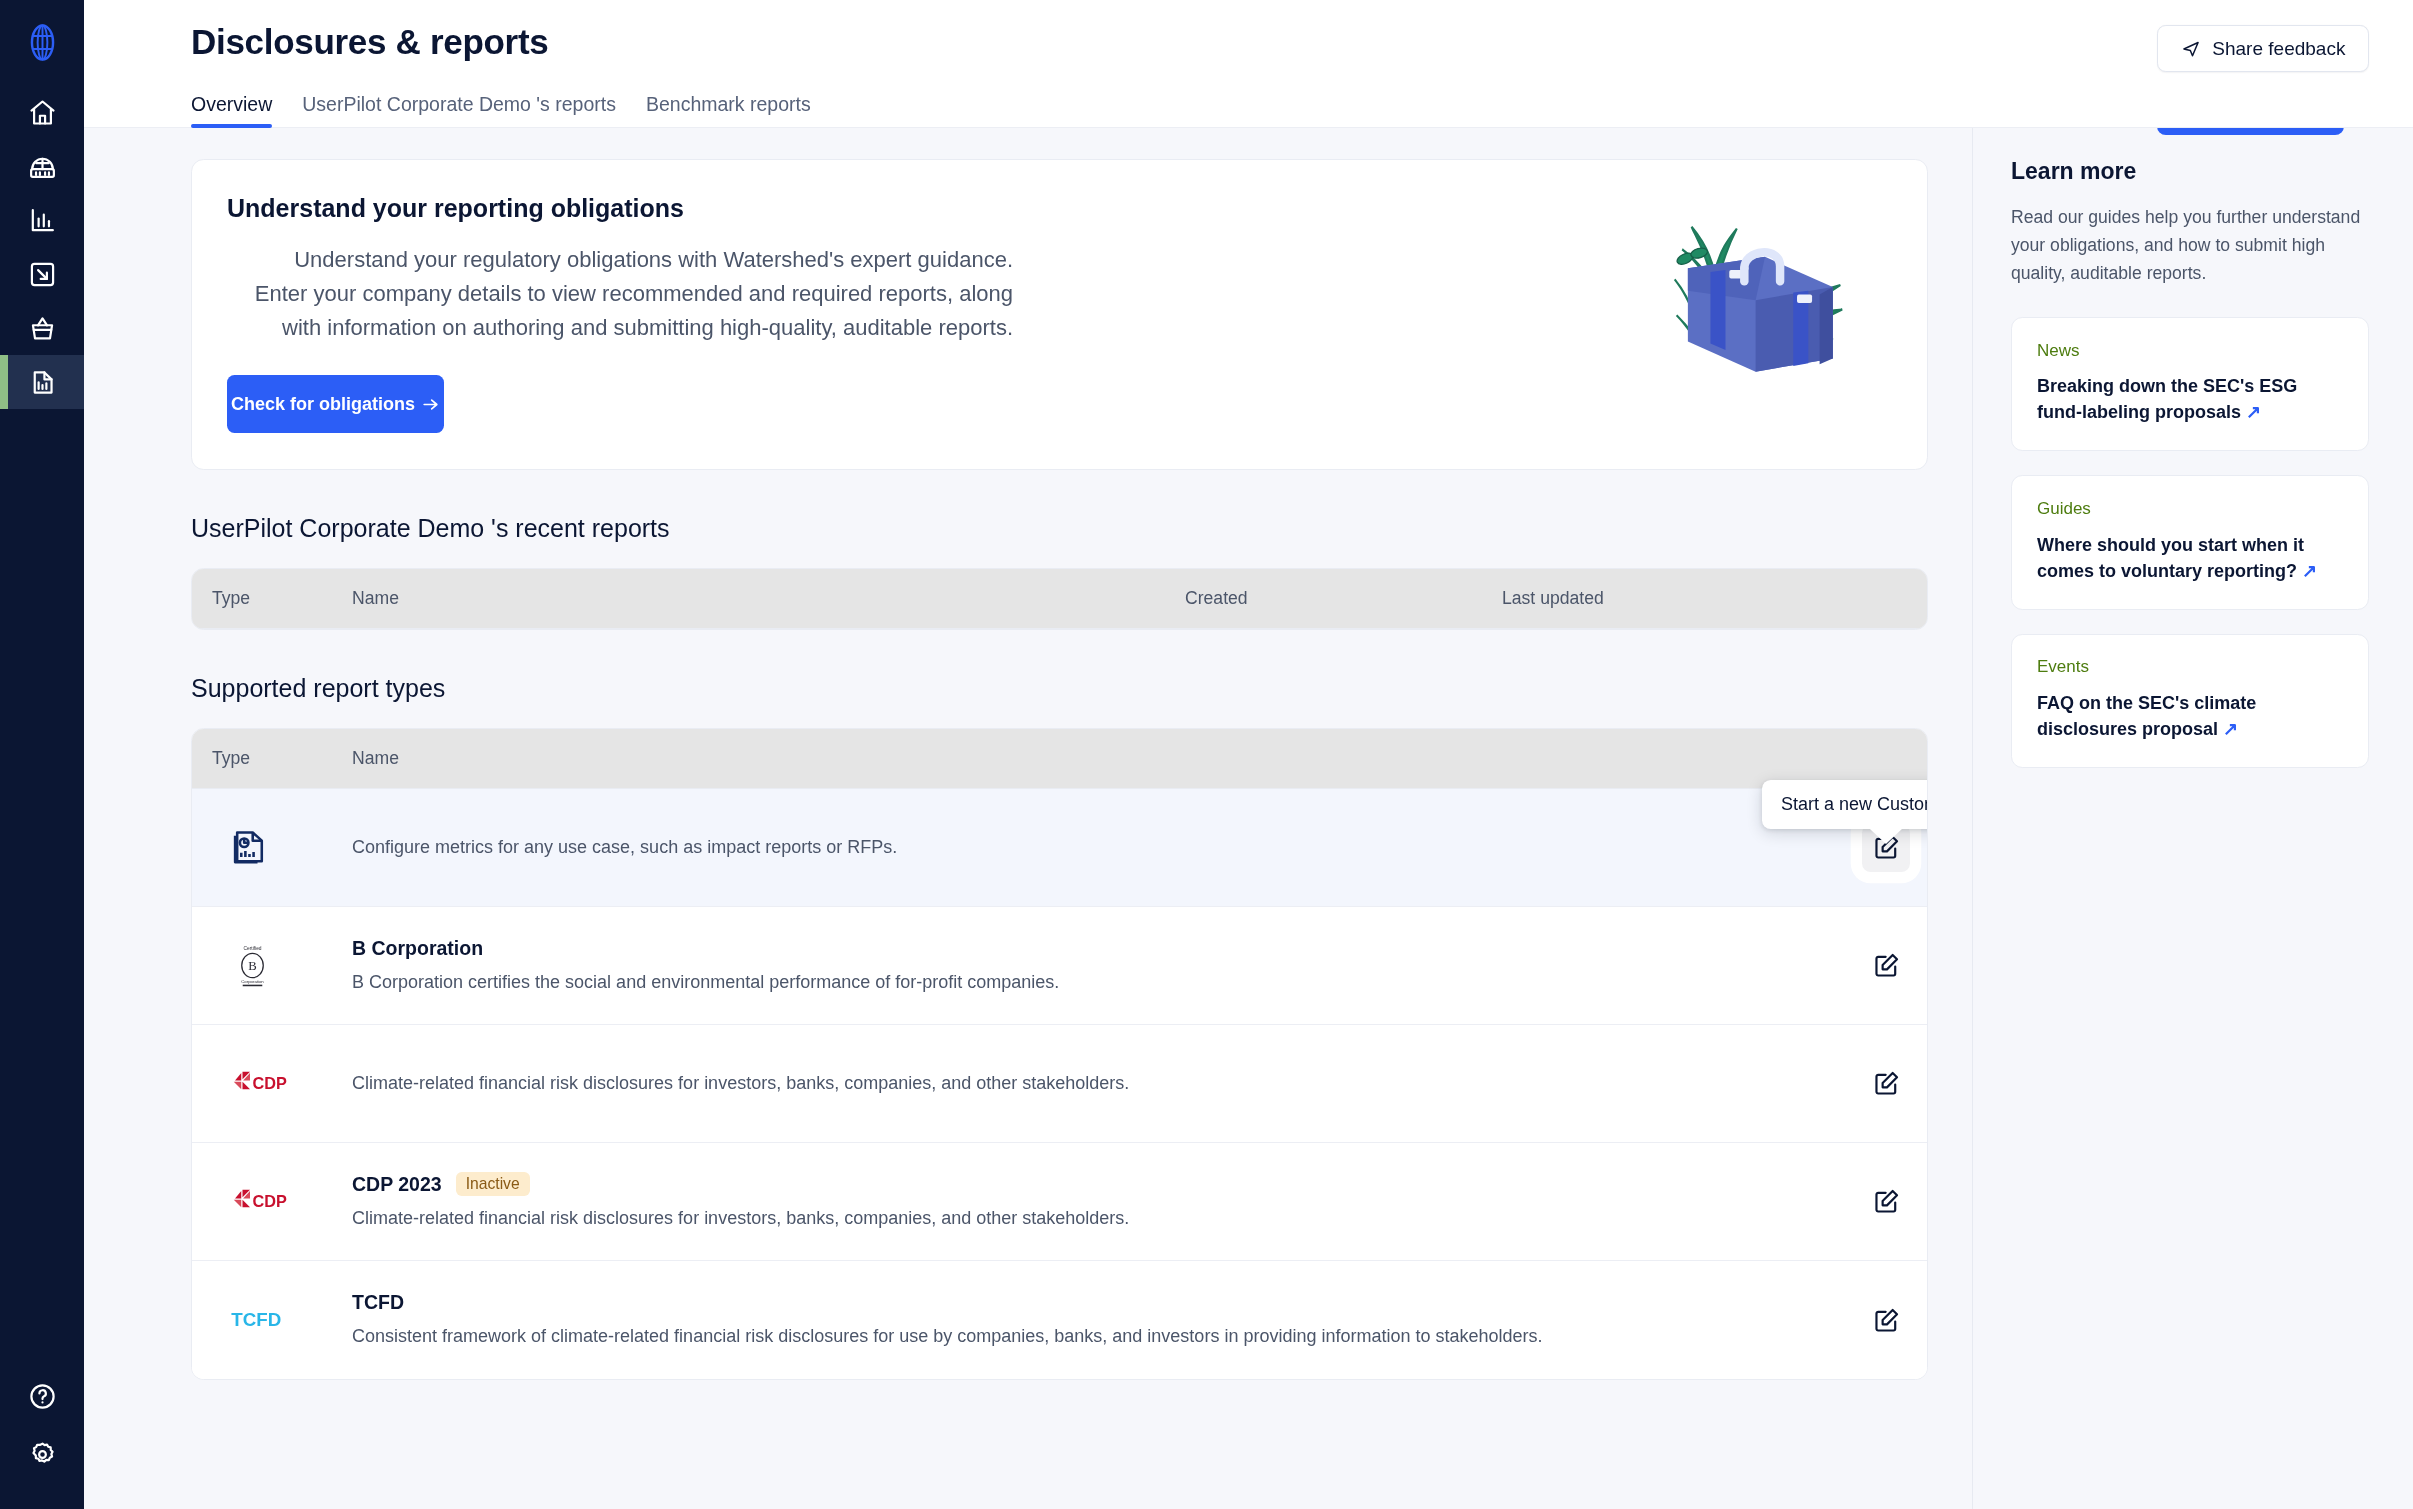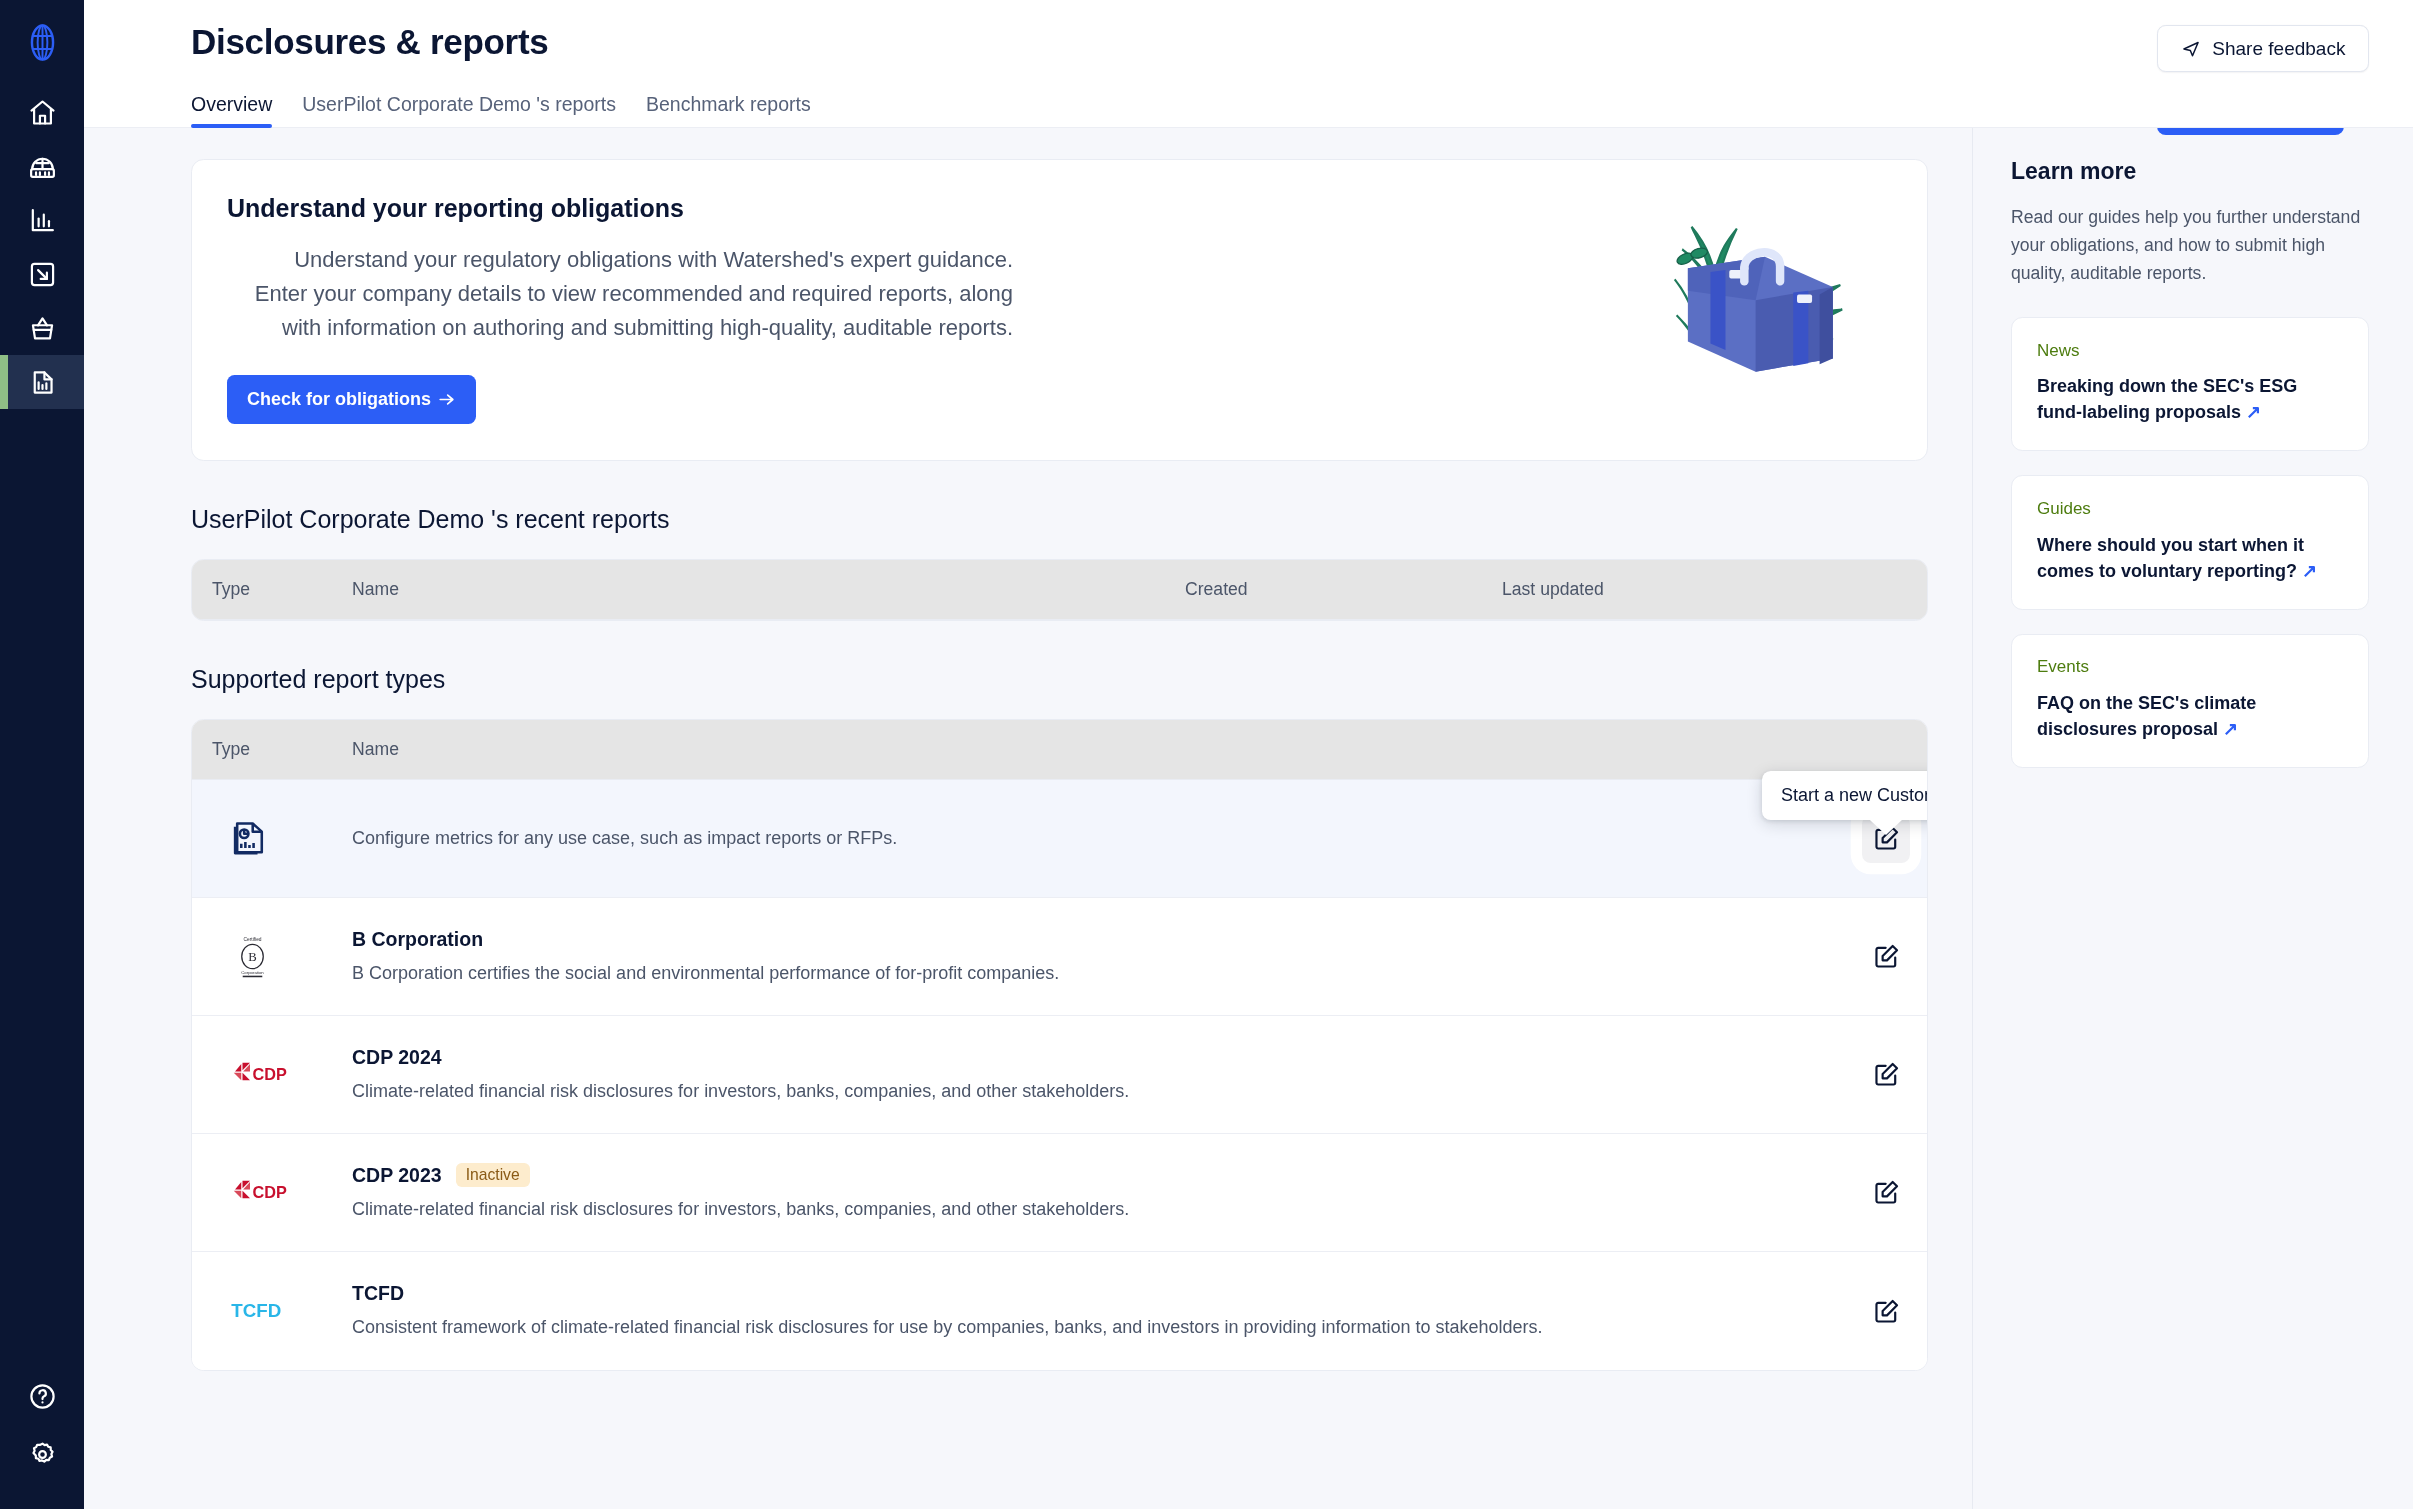--- a/index.html
+++ b/index.html
@@ -93,21 +93,21 @@
     padding: 34px 38px 36px 35px;
     display: flex; align-items: flex-start; position: relative; overflow: hidden;
     min-height: 277px;
   }
   .hero-text { max-width: 836px; }
   .hero-title { font-size: 25px; font-weight: bold; color: #0b1633; margin-bottom: 20px; }
   .hero-p { font-size: 22px; color: #4b5569; line-height: 1.55; max-width: 786px; text-align: right; }
   .hero-cta {
     margin-top: 30px; display: inline-flex; align-items: center; gap: 6px;
     background: #2c5ef6; color: #fff; font-size: 18px; font-weight: bold;
-    height: 49px; padding: 0 20px; border-radius: 7.5px; cursor: pointer;
+    height: 58px; padding: 0 4px; border-radius: 7.5px; cursor: pointer;
   }
   .hero-art { margin-left: auto; width: 264px; display: flex; align-items: center; justify-content: center; padding-top: 6.3px; }
 
   
   .sec-title { font-size: 25px; color: #0b1633; margin: 44px 0 25px 0; font-weight: 400; }
 
   
   .table-card {
     background: #ffffff; border: 1.3px solid #e9ecf3; border-radius: 12.6px; overflow: hidden;
   }
@@ -434,23 +434,20 @@
                   <polygon points="20,4 32,4 20,16" fill="#c8102e"></polygon>
                   <polygon points="32,6 32,18 21,18" fill="#d94a5a"></polygon>
                   <polygon points="18,18 18,6 8,18" fill="#c8102e"></polygon>
                   <polygon points="6,20 18,20 18,32" fill="#d94a5a"></polygon>
                   <polygon points="20,20 32,32 20,32" fill="#c8102e"></polygon>
                 </g>
                 <text x="36" y="32" font-size="26" font-weight="bold" fill="#c8102e" font-family="Liberation Sans, sans-serif">CDP</text>
               </svg>
             </div>
             <div class="c-name name-cell">
-              <div class="name-line">
-                <span class="name-strong">CDP 2024</span>
-              </div>
               <div class="name-desc">Climate-related financial risk disclosures for investors, banks, companies, and other stakeholders.</div>
             </div>
             <div class="c-act">
               <div class="icon-btn">
                 <svg width="29" height="29" viewBox="0 0 24 24" fill="none" stroke="#0b1633" stroke-width="1.8" stroke-linecap="round" stroke-linejoin="round">
                   <path d="M19.2 12.8v6.1a1.4 1.4 0 0 1-1.4 1.4H5.1a1.4 1.4 0 0 1-1.4-1.4V6.2a1.4 1.4 0 0 1 1.4-1.4h6.2"></path>
                   <path d="M17.1 3.3 20.7 6.9 12.4 15.2H8.8v-3.6z"></path>
                 </svg>
               </div>
             </div>

